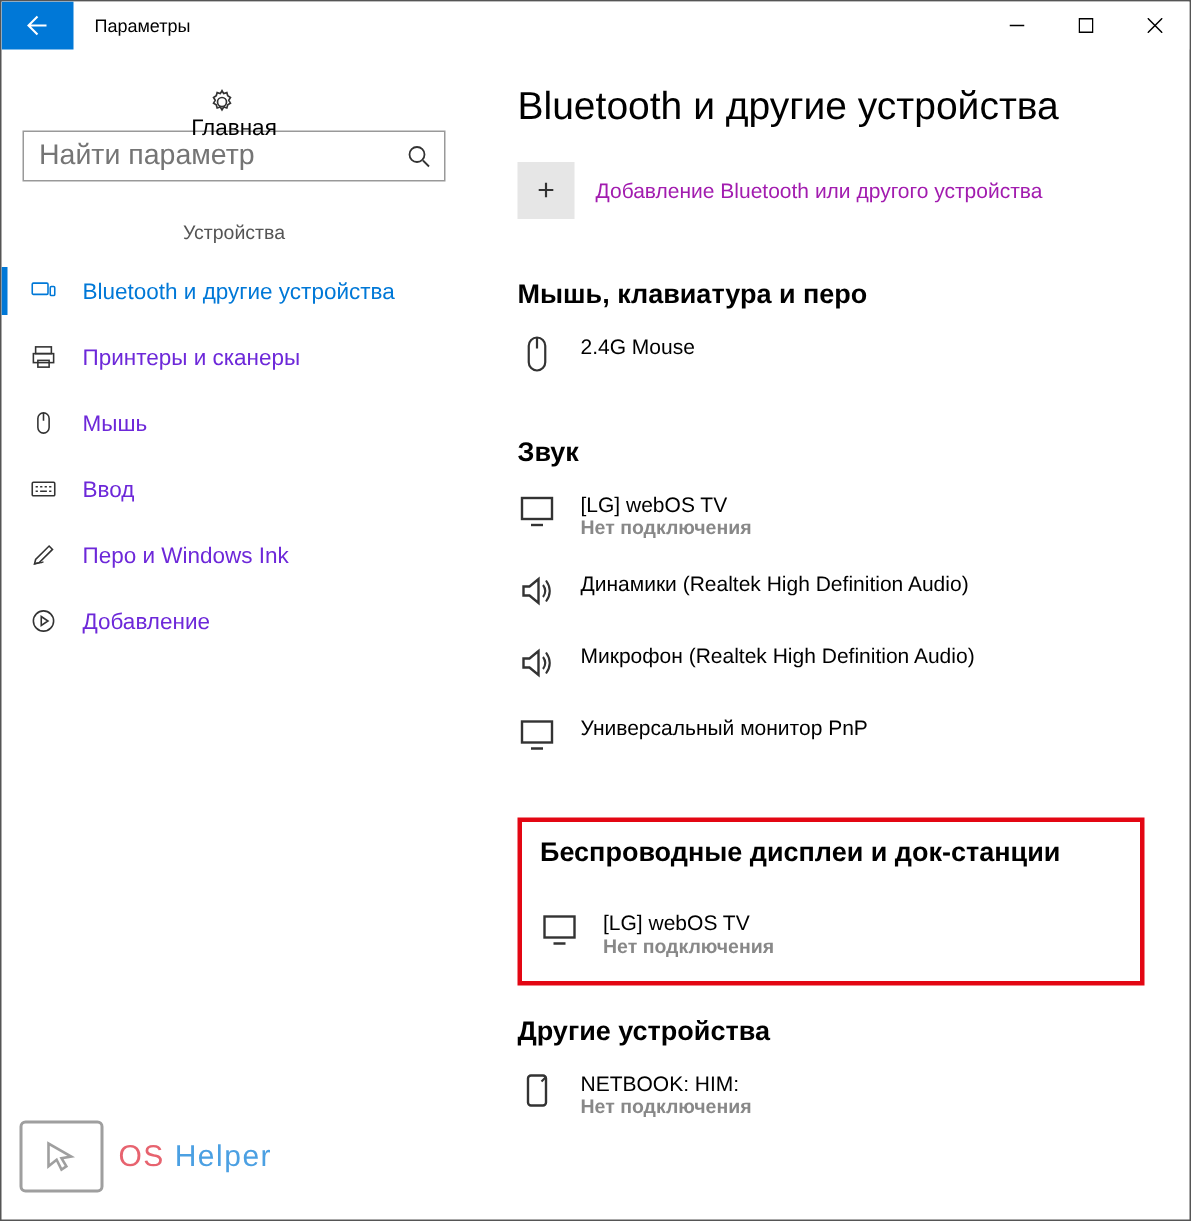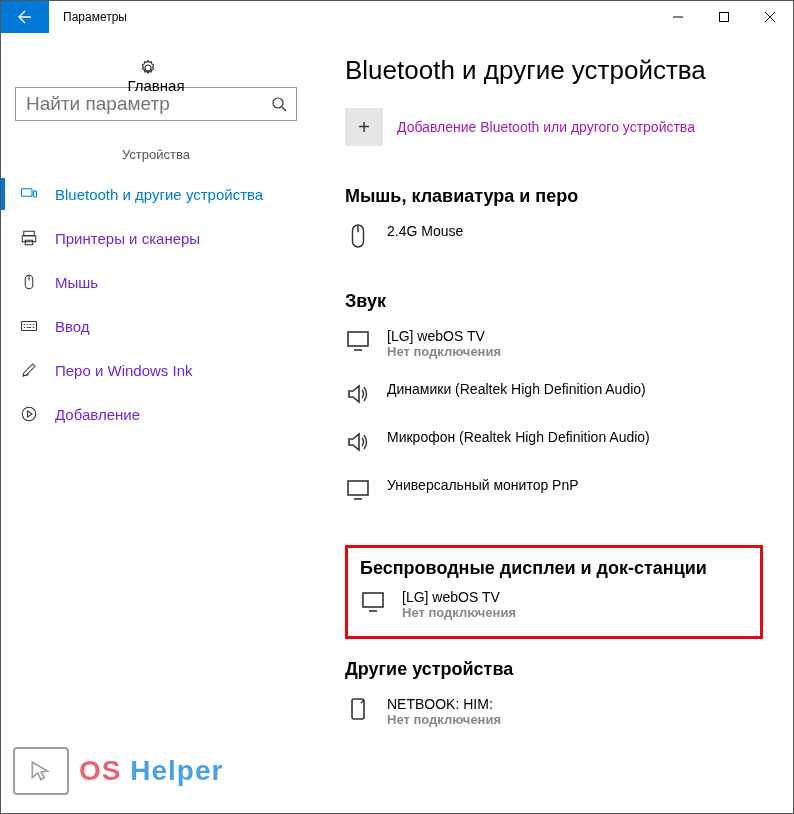--- a/index.html
+++ b/index.html
@@ -39,27 +39,27 @@
   .add-btn { width: 38px; height: 38px; background: #e6e6e6; color: #333; display: flex; align-items: center; justify-content: center; font-size: 20px; margin-right: 14px; }
   .add-label { font-size: 14px; color: #a21caf; }
   .section-header { font-size: 18px; font-weight: 600; color: #000; margin-bottom: 10px; }
   .device-row { display: flex; align-items: flex-start; padding: 6px 0 16px 0; }
   .device-row .dev-icon { width: 26px; height: 26px; display: flex; align-items: center; justify-content: center; margin-right: 16px; color: #333; }
   .device-row .dev-text { display: flex; flex-direction: column; }
   .device-row .dev-name { font-size: 14px; color: #000; }
   .device-row .dev-status { font-size: 13px; color: #888; font-weight: bold; }
   .section { margin-bottom: 26px; }
   .highlight-box { border: 3px solid #e30613; padding: 10px 12px; margin: 4px 30px 20px 0; }
-  .highlight-box .section-header { margin-bottom: 4px; }
+  .highlight-box .section-header { margin-bottom: 22px; }
   .highlight-box .device-row { padding-bottom: 6px; }
 
   
   .watermark { position: absolute; left: 12px; bottom: 18px; display: flex; align-items: center; opacity: 0.7; }
   .wm-box { width: 56px; height: 48px; border: 2px solid #777; border-radius: 4px; display: flex; align-items: center; justify-content: center; margin-right: 10px; }
-  .wm-text { font-size: 28px; font-weight: 700; letter-spacing: 1px; }
+  .wm-text { font-size: 20px; font-weight: 400; letter-spacing: 1px; }
   .wm-text .os { color: #d23; }
   .wm-text .helper { color: #0078d7; }
 
   svg { display: block; }
 </style>
 </head>
 <body>
 
 <div class="titlebar">
   <div class="back-btn">

